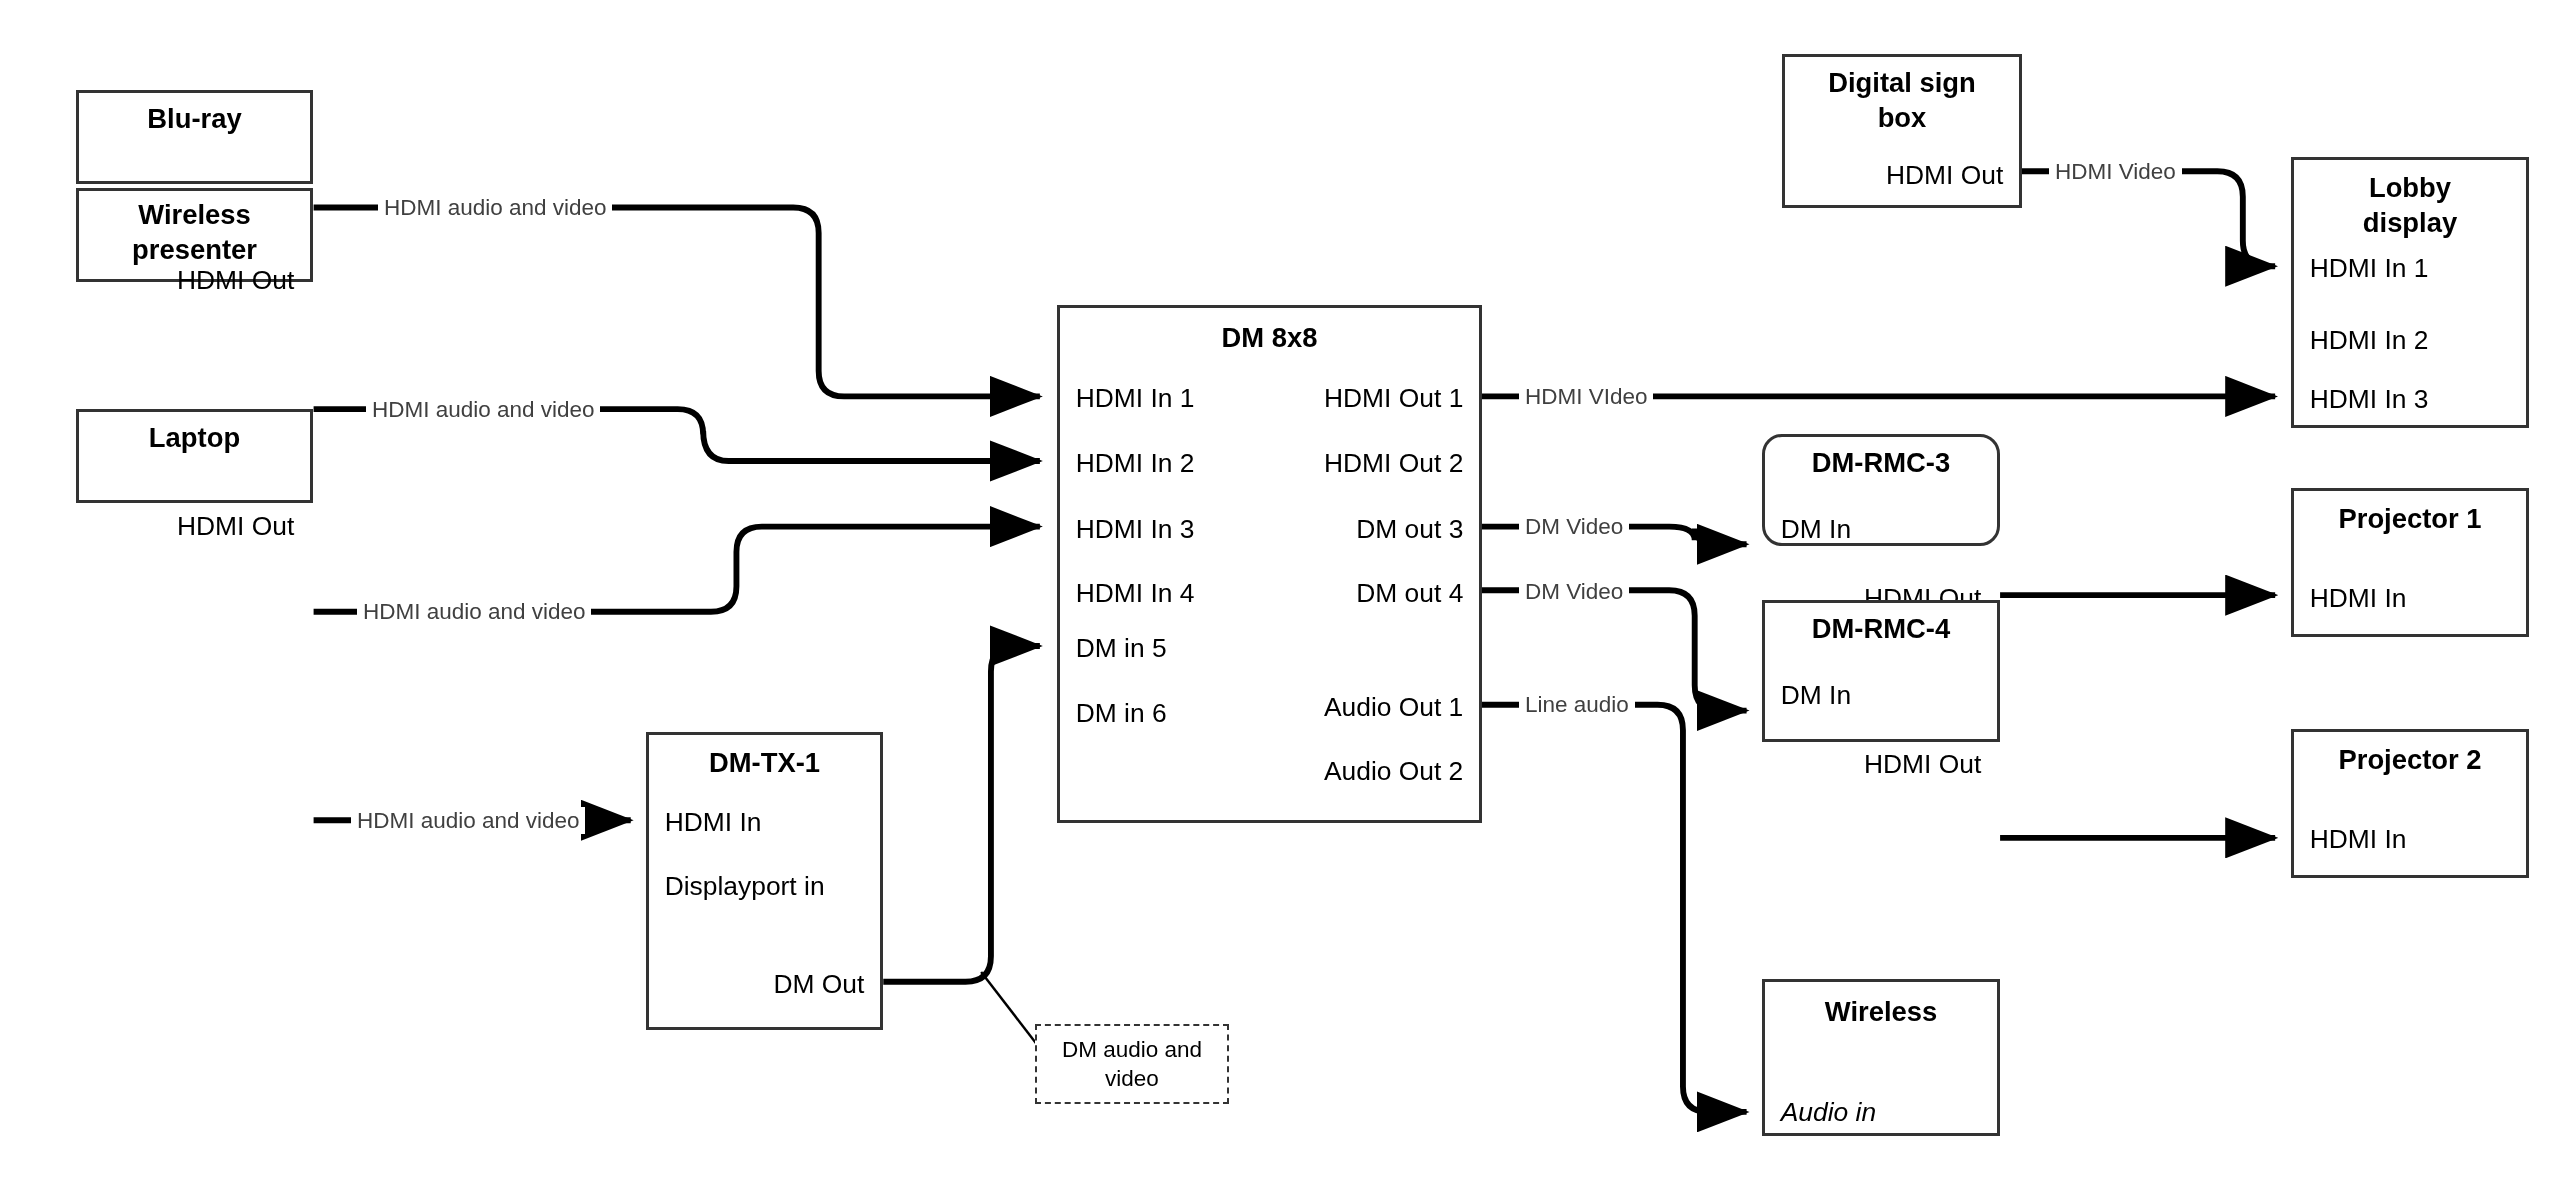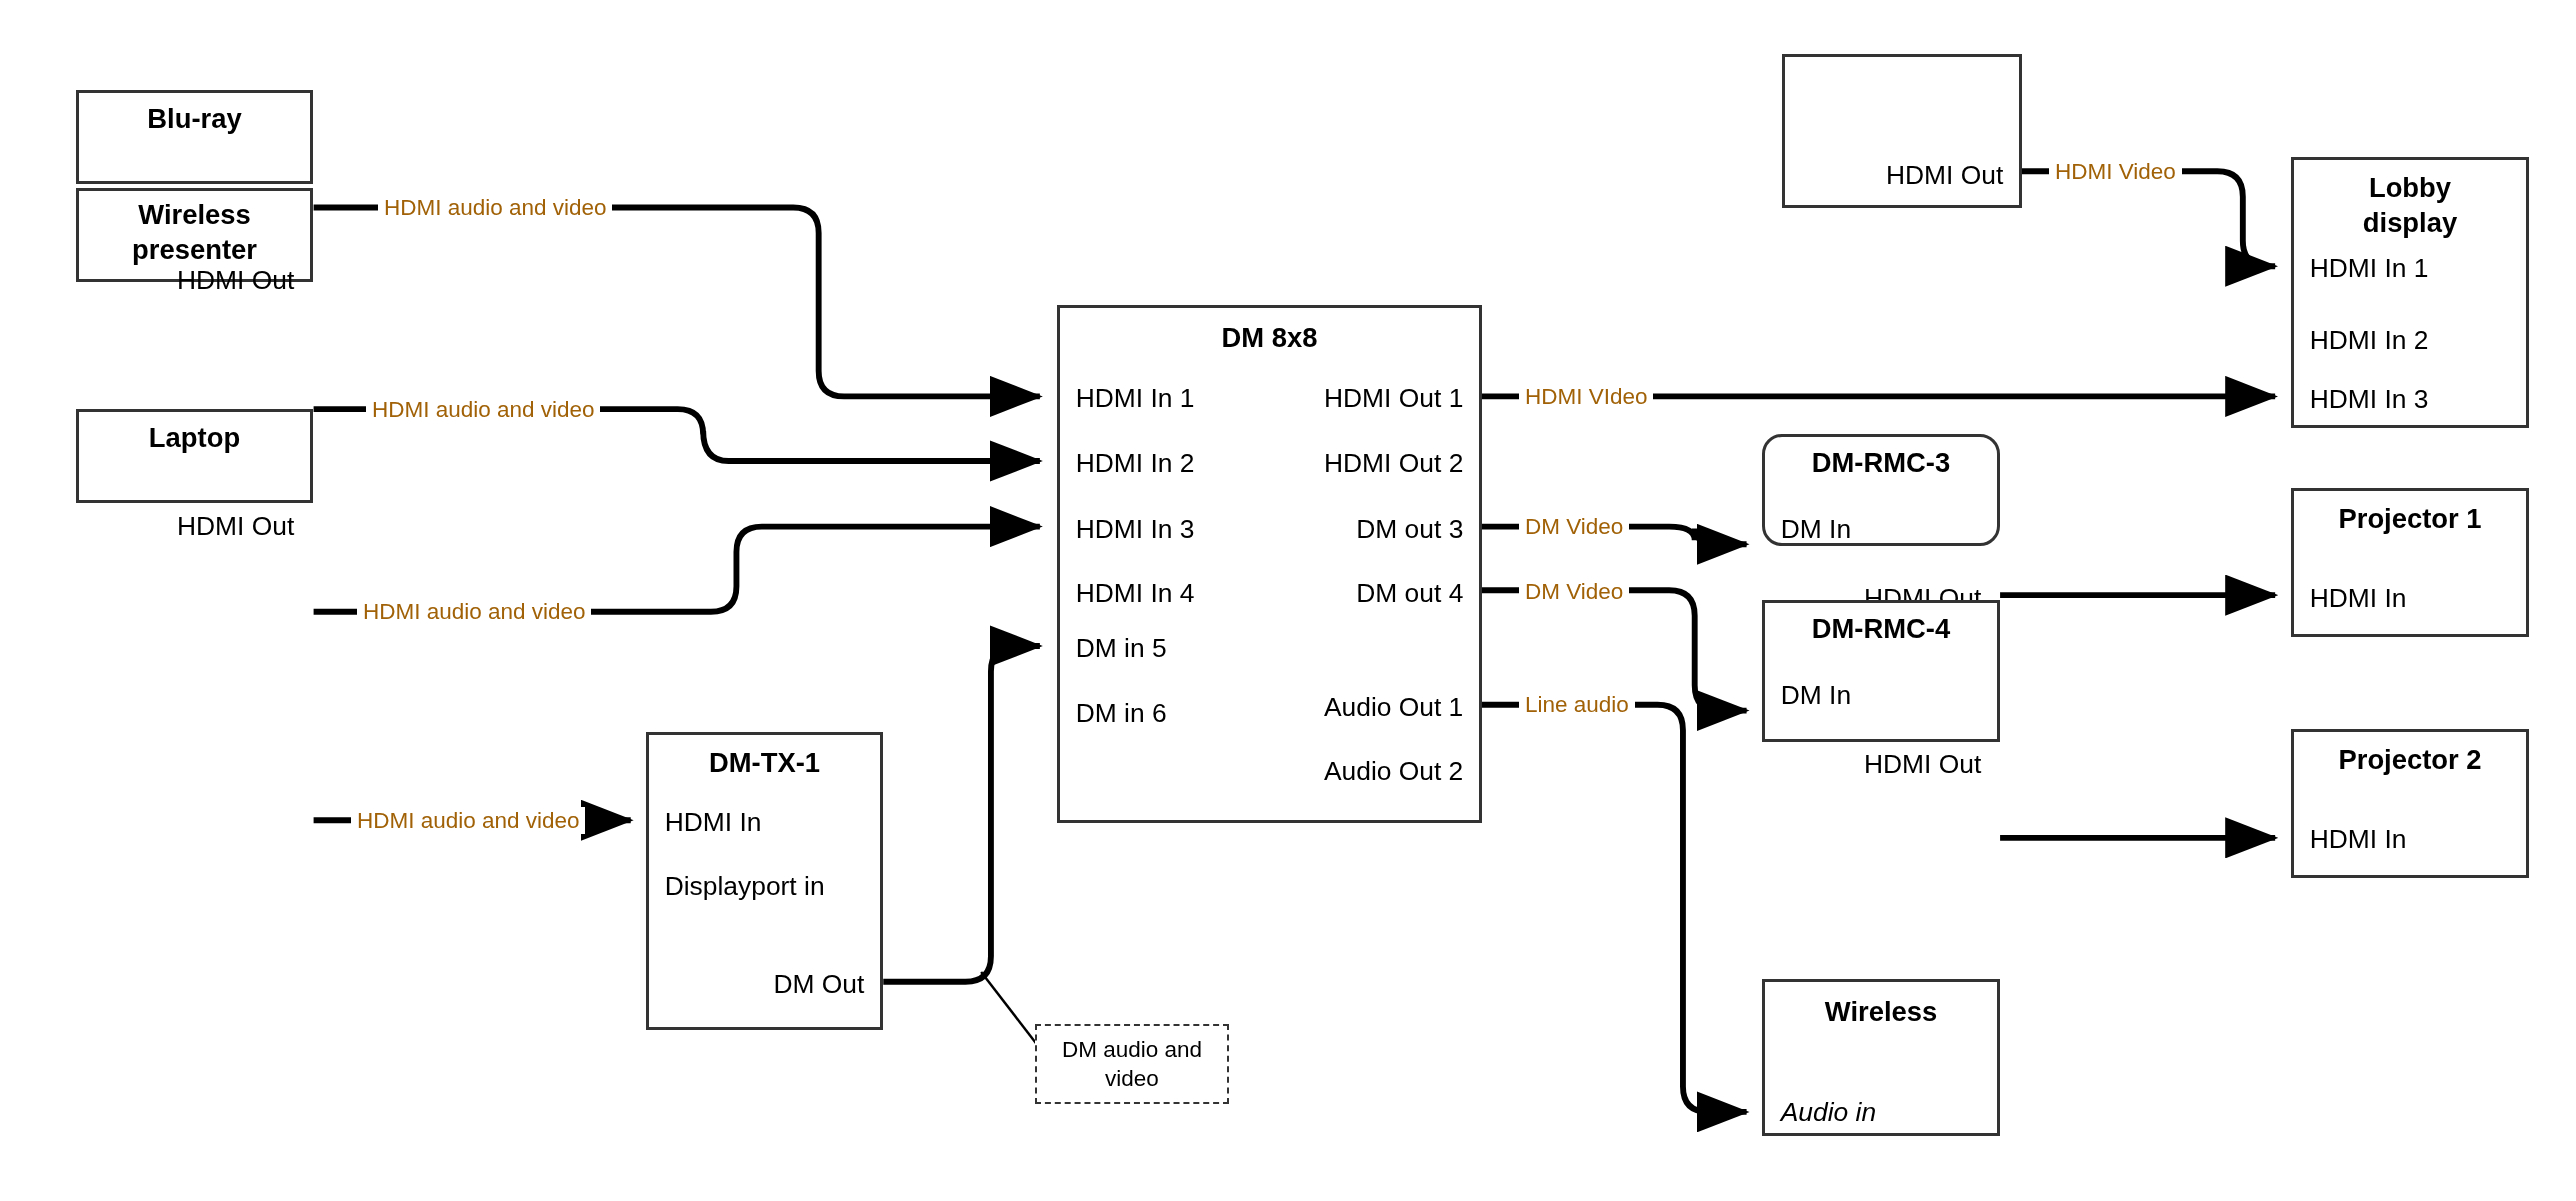--- a/index.html
+++ b/index.html
@@ -31,21 +31,21 @@
     font-size:26.4px;
     color:#000000;
     line-height:33px;
     white-space:nowrap;
   }
   .port.left{left:15.7px;text-align:center;}
   .port.right{right:15.7px;text-align:right;}
   .wire-label{
     position:absolute;
     font-size:22.5px;
-    color:#a16207;
+    color:#404040;
     background:#ffffff;
     padding:0 5.9px;
     line-height:27.4px;
     white-space:nowrap;
   }
   .note-box{
     position:absolute;
     border:2.9px dashed #333333;
     background:#ffffff;
     box-sizing:border-box;
@@ -133,20 +133,21 @@
 
     <div class="port right" style="top:74px;">HDMI Out 1</div>
     <div class="port right" style="top:139px;">HDMI Out 2</div>
     <div class="port right" style="top:205px;">DM out 3</div>
     <div class="port right" style="top:269px;">DM out 4</div>
     <div class="port right" style="top:383px;">Audio Out 1</div>
     <div class="port right" style="top:447px;">Audio Out 2</div>
   </div>
 
   <div class="box" style="left:1782px;top:54px;width:240px;height:154px;">
+    <div class="title" style="top:7.8px;padding:0 39px;">Digital sign box</div>
     <div class="port right" style="top:102px;">HDMI Out</div>
   </div>
 
   <div class="box" style="left:1762px;top:434px;width:238px;height:112px;border-radius:20px;">
     <div class="title" style="top:7.8px;">DM-RMC-3</div>
     <div class="port left" style="top:76px;">DM In</div>
     <div class="port right" style="top:145px;">HDMI Out</div>
   </div>
 
   <div class="box" style="left:1762px;top:600px;width:238px;height:142px;">

